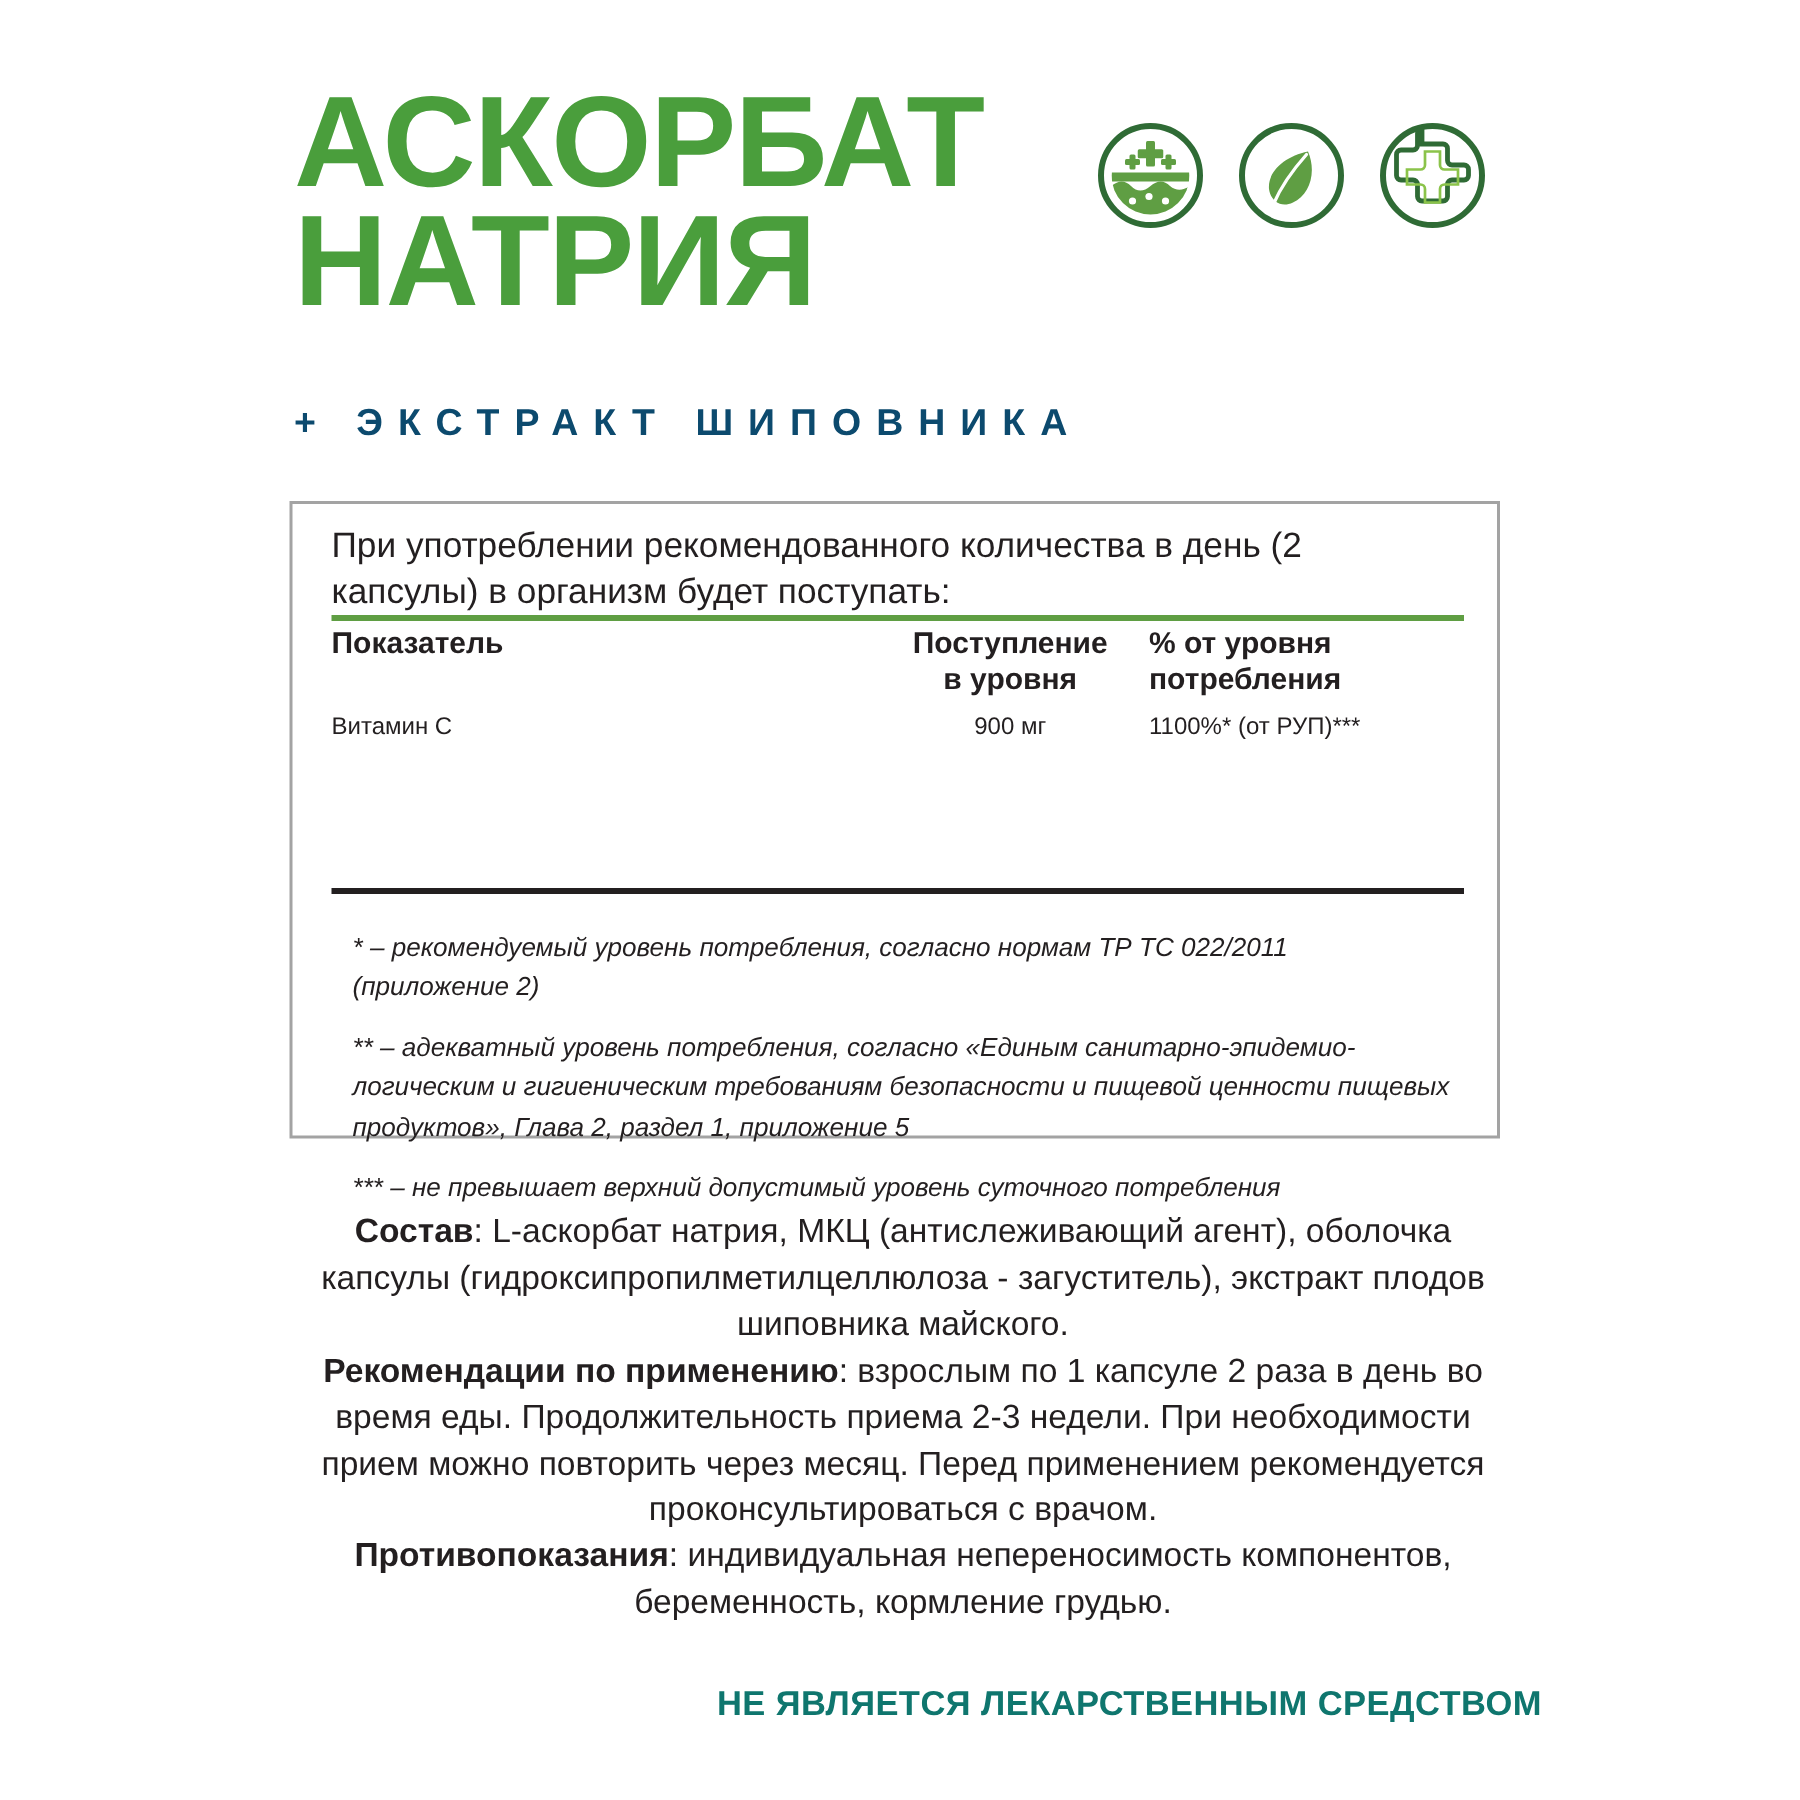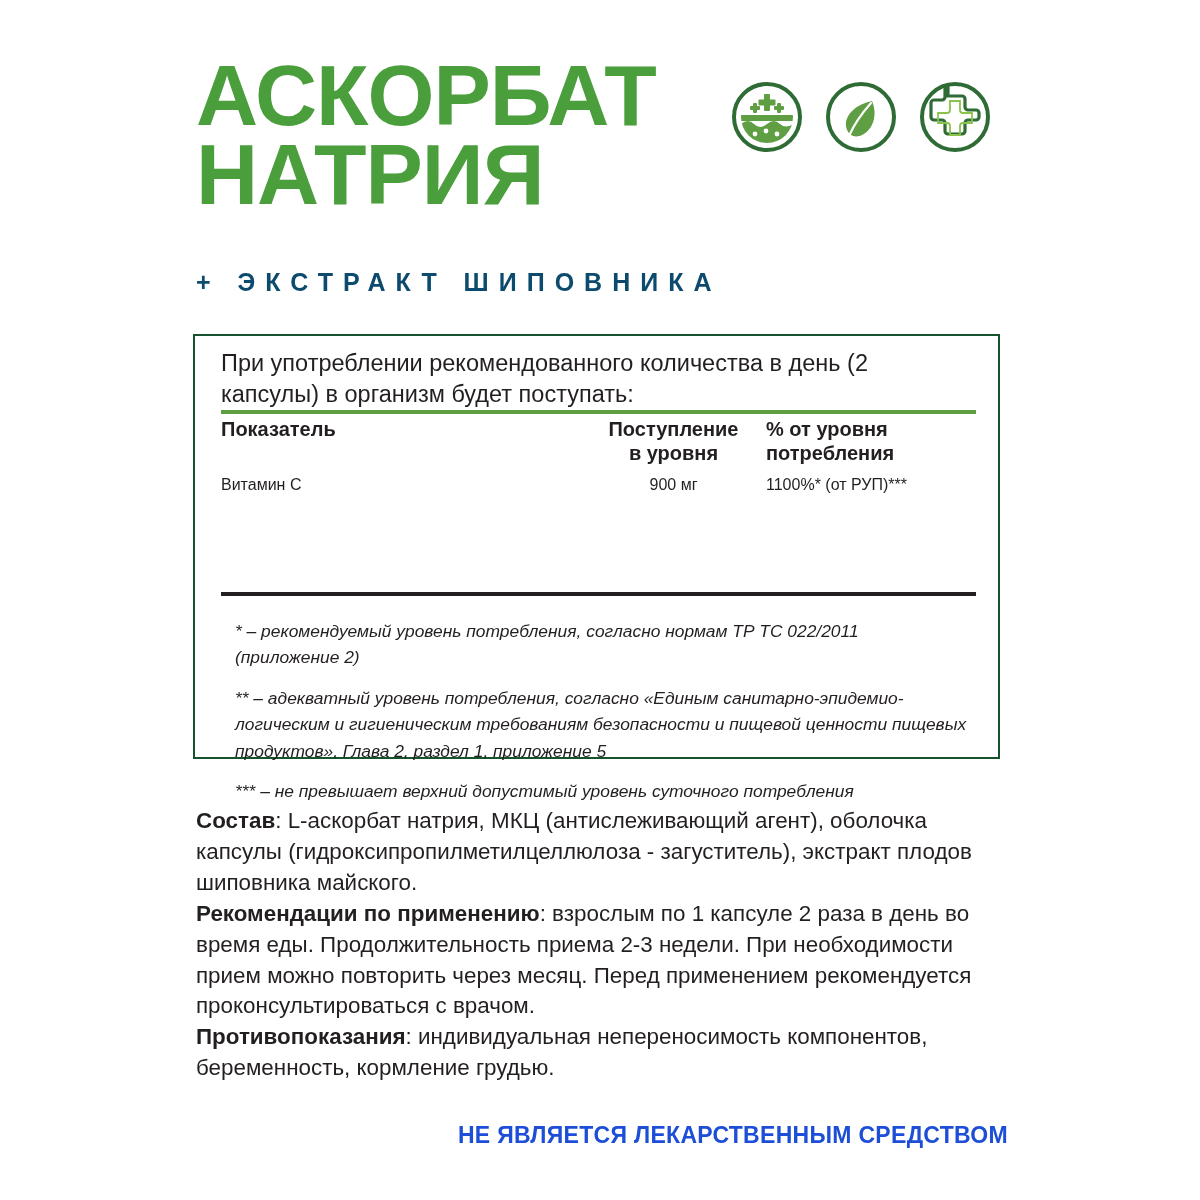--- a/index.html
+++ b/index.html
@@ -71,21 +71,21 @@
     display: block;
   }
 
   
   .facts-box {
     position: absolute;
     left: 193px;
     top: 334px;
     width: 807px;
     height: 425px;
-    border: 2px solid #14532d;
+    border: 2px solid #a3a3a3;
     box-sizing: border-box;
   }
 
   .facts-intro {
     position: absolute;
     left: 26px;
     top: 12px;
     width: 750px;
     font-size: 23.5px;
     line-height: 1.32;
@@ -151,35 +151,37 @@
 
   
   .body-copy {
     position: absolute;
     left: 196px;
     top: 806px;
     width: 812px;
     font-size: 22.4px;
     line-height: 1.38;
     color: #231f20;
+    text-align: center;
   }
   .body-copy p { margin: 0; }
   .lbl { font-weight: bold; }
 
   
   .footer {
     position: absolute;
     left: 0;
     top: 1122px;
     width: 1008px;
     text-align: right;
     font-size: 23px;
     font-weight: bold;
     letter-spacing: 0.3px;
-    color: #1d4ed8;
+    color: #0f766e;
+    padding-left: 20px;
   }
 </style>
 </head>
 <body>
 
 <div class="page">
 
   <div class="header">
 
     <div class="title-block">

